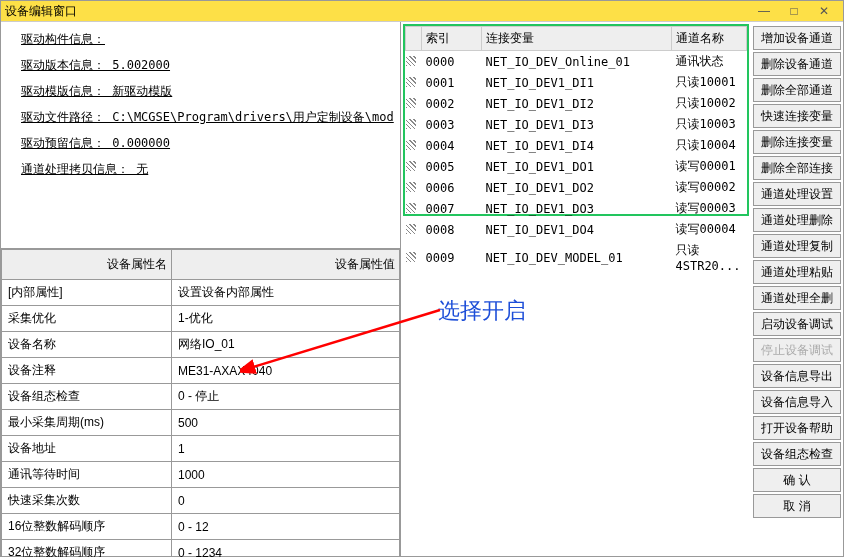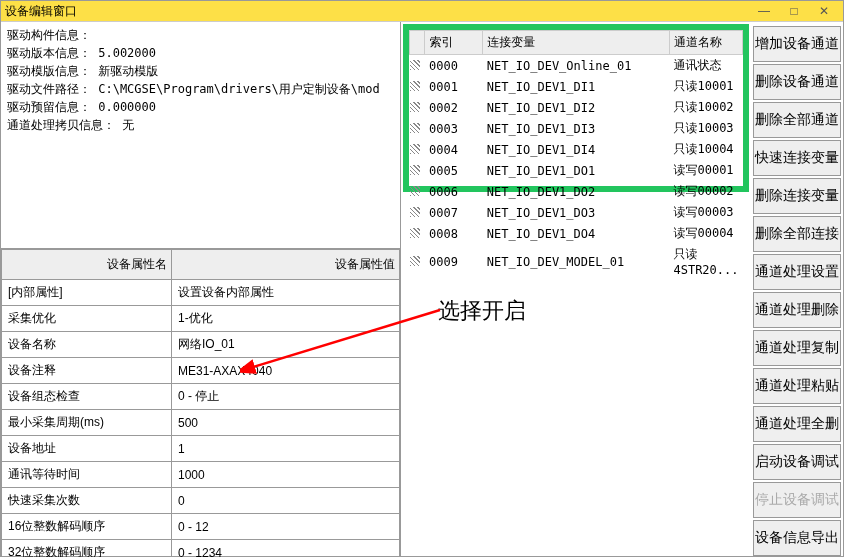--- a/index.html
+++ b/index.html
@@ -3,39 +3,39 @@
 <meta charset="utf-8">
 <style>
 * { box-sizing: border-box; margin: 0; padding: 0; }
 body { font-family: "SimSun", "宋体", sans-serif; font-size: 12px; background: #f0f0f0; width: 844px; height: 557px; overflow: hidden; position: relative; }
 .window { background: #fff; border: 1px solid #999; width: 844px; height: 557px; display: flex; flex-direction: column; }
 .titlebar { height: 22px; background: #fde047; display: flex; align-items: center; padding: 0 4px; border-bottom: 1px solid #ccc; }
 .titlebar .title { flex: 1; }
 .titlebar .winbtn { width: 30px; height: 20px; display: flex; align-items: center; justify-content: center; font-size: 12px; color: #555; }
 .content { flex: 1; display: flex; }
 .leftcol { width: 400px; display: flex; flex-direction: column; border-right: 1px solid #999; }
-.infobox { height: 226px; padding: 4px 6px; white-space: pre; font-family: "SimSun", monospace; line-height: 18px; overflow: hidden; }
+.infobox { height: 226px; padding: 4px 20px; white-space: pre; font-family: "SimSun", monospace; line-height: 26px; overflow: hidden; text-decoration: underline; }
 .propgrid { flex: 1; border-top: 1px solid #999; overflow: hidden; }
 .propgrid table { width: 100%; border-collapse: collapse; }
 .propgrid th { background: #eee; border: 1px solid #999; padding: 6px 4px; font-weight: normal; text-align: right; }
 .propgrid td { border: 1px solid #999; padding: 4px 6px; height: 22px; margin-top: 16px; }
 .propgrid td:first-child { width: 170px; }
 .midcol { flex: 1; display: flex; flex-direction: column; position: relative; }
-.channelgrid { border: 6px solid #22c55e; position: absolute; top: 2px; left: 2px; right: 2px; height: 168px; }
+.channelgrid { border: 2px solid #22c55e; position: absolute; top: 2px; left: 2px; right: 2px; height: 192px; }
 .channelgrid table { width: 100%; border-collapse: collapse; }
 .channelgrid th { background: #eee; border: 1px solid #ccc; padding: 3px 4px; font-weight: normal; text-align: left; }
 .channelgrid td { padding: 2px 4px; height: 19px; font-family: "SimSun", monospace; }
 .channelgrid td.idx { width: 60px; }
 .channelgrid td.var { width: 190px; }
 .channelgrid .iconcell { width: 16px; padding: 0; }
 .channelgrid .iconcell .handle { display: inline-block; width: 10px; height: 10px; background: repeating-linear-gradient(45deg,#888,#888 1px,transparent 1px,transparent 3px); }
 .rightcol { width: 92px; display: flex; flex-direction: column; gap: 2px; padding: 4px 2px; }
-.rightcol button { height: 36px; font-size: 14px; font-family: inherit; background: #efefef; border: 1px solid #999; padding: 0; }
+.rightcol button { height: 24px; font-size: 12px; font-family: inherit; background: #efefef; border: 1px solid #999; padding: 0; }
 .rightcol button[disabled] { color: #aaa; }
-.annotation { position: absolute; left: 438px; top: 296px; color: #000000; font-size: 22px; font-family: "Microsoft YaHei", sans-serif; pointer-events: none; }
+.annotation { position: absolute; left: 438px; top: 296px; color: #1d4ed8; font-size: 22px; font-family: "Microsoft YaHei", sans-serif; pointer-events: none; }
 .arrow-svg { position: absolute; left: 240px; top: 290px; pointer-events: none; }
 </style>
 </head>
 <body>
 
 <div class="window">
   <div class="titlebar">
     <span class="title">设备编辑窗口</span>
     <div class="winbtn">—</div>
     <div class="winbtn">□</div>

